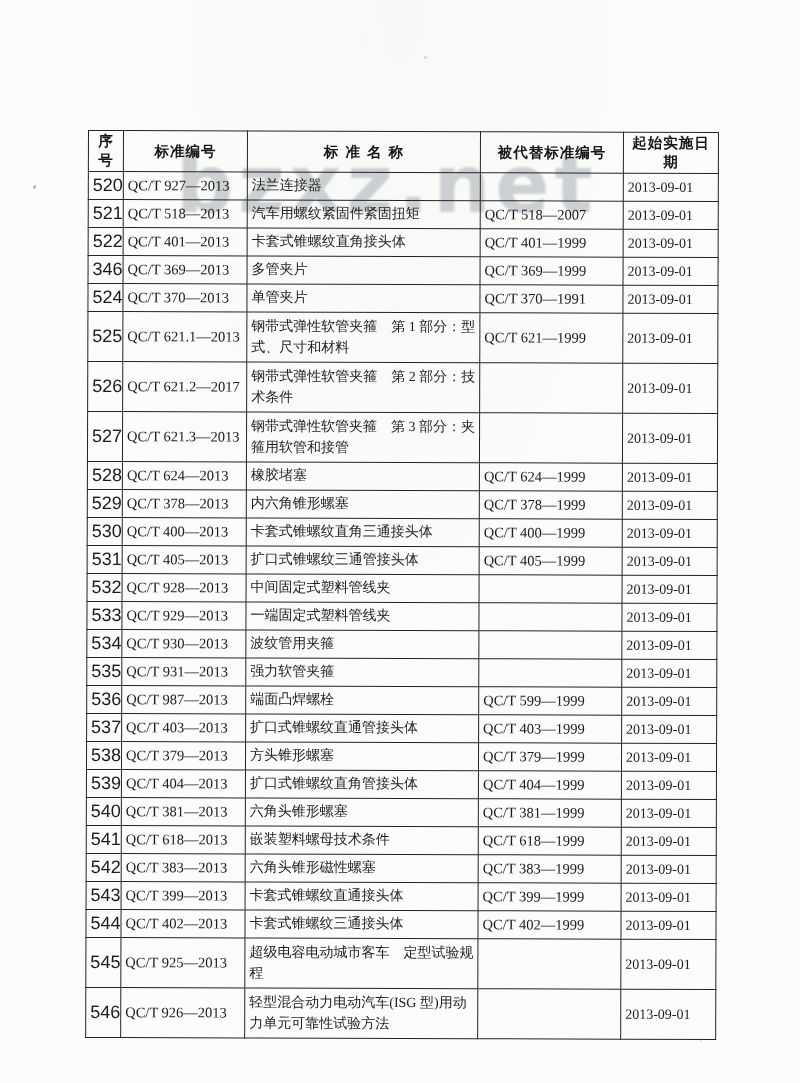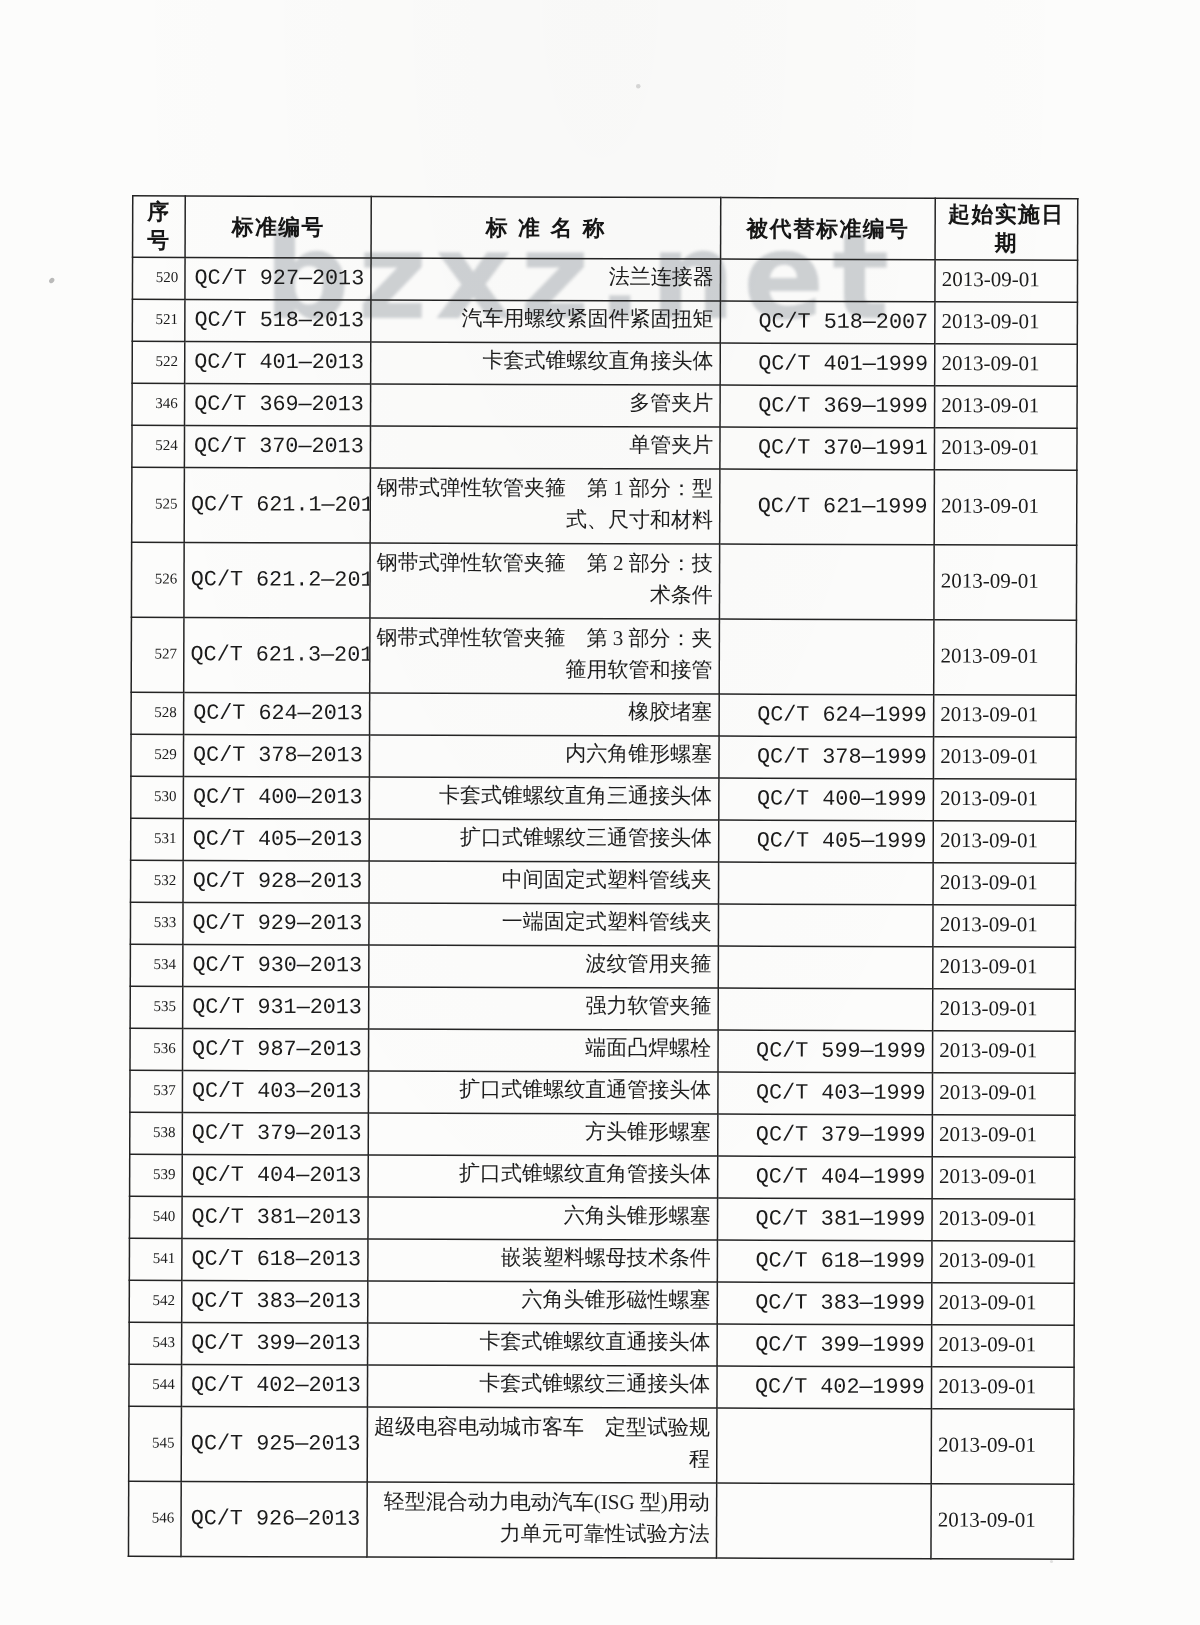--- a/index.html
+++ b/index.html
@@ -57,32 +57,32 @@
     font-family:"DejaVu Sans","Liberation Sans",sans-serif;
     font-weight:bold;
     font-size:14.5px;
     text-align:center;
     letter-spacing:1px;
     color:#161616;
   }
   tr.row{height:28px;}
   tr.row.tall{height:50px;}
   td.no{
-    text-align:right;
-    font-size:10px;
-    font-family:Liberation Serif, serif;
+    text-align:center;
+    font-size:18px;
+    font-family:Liberation Sans, sans-serif;
   }
   td.code, td.repl{
-    text-align:right;
+    text-align:left;
     font-size:14.5px;
     white-space:nowrap;
-    font-family:Liberation Mono, monospace;
+    font-family:Liberation Serif, serif;
   }
   td.name{
-    text-align:right;
+    text-align:left;
     font-size:14px;
     line-height:1.45;
     padding-left:7px;
     color:#1d1d1d;
   }
   td.date{
     font-size:14px;
     white-space:nowrap;
   }
   .speck{

